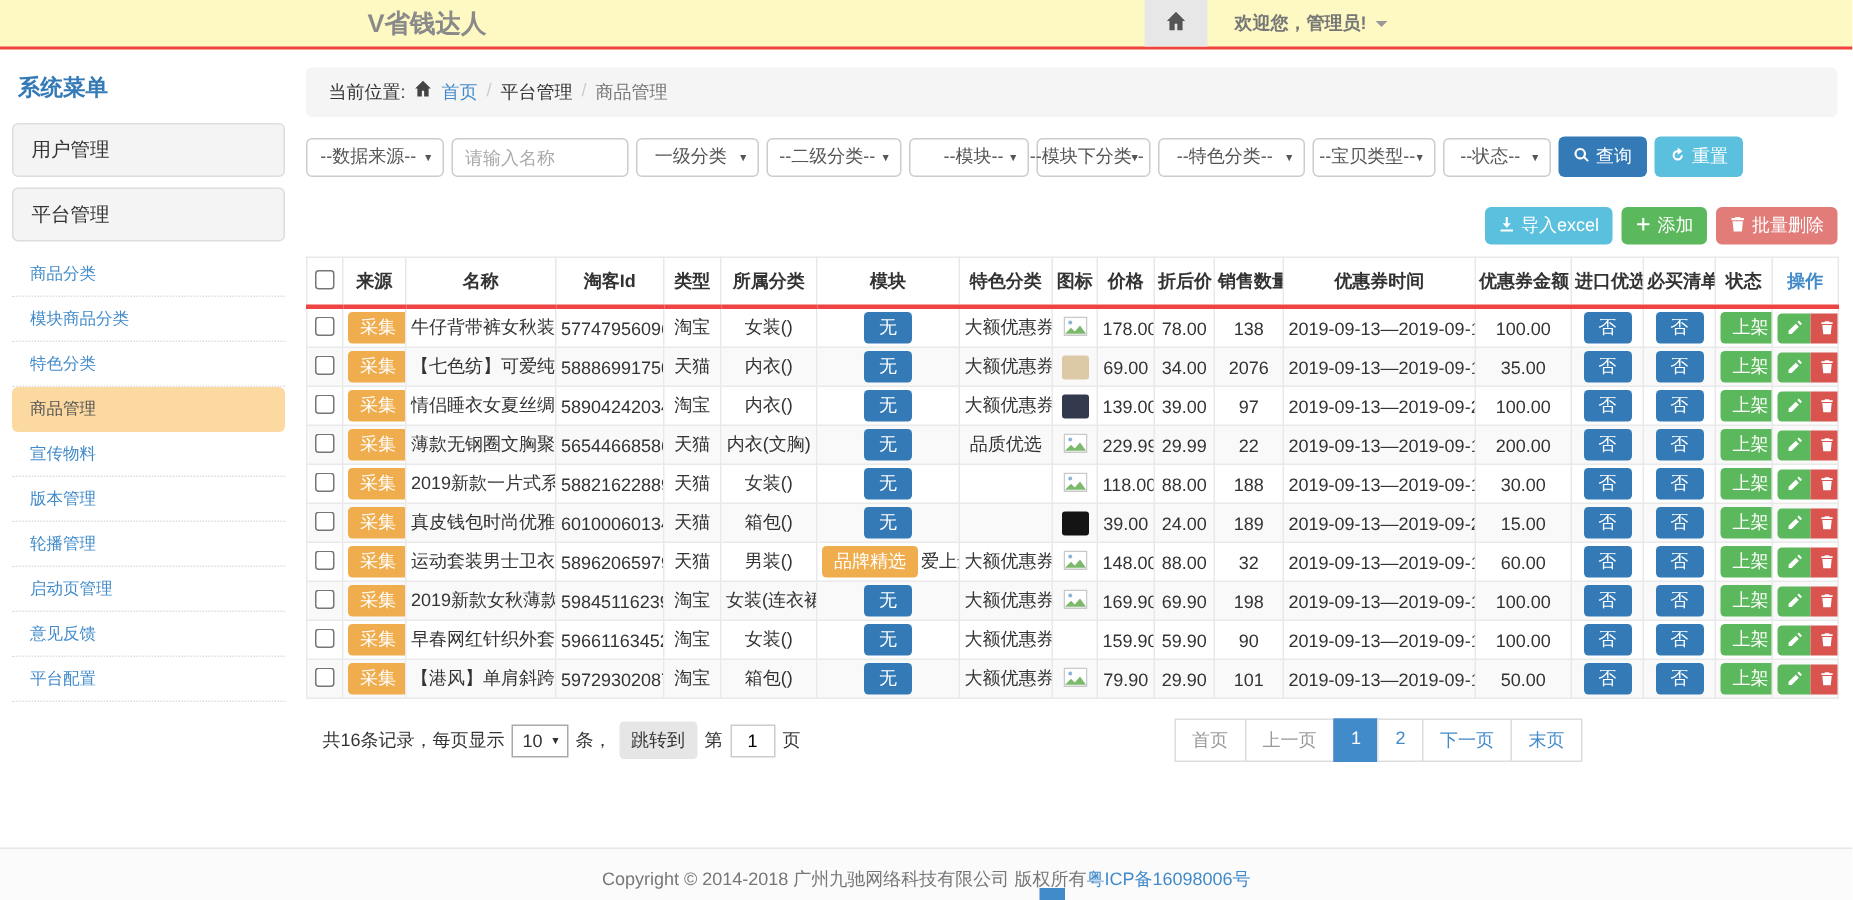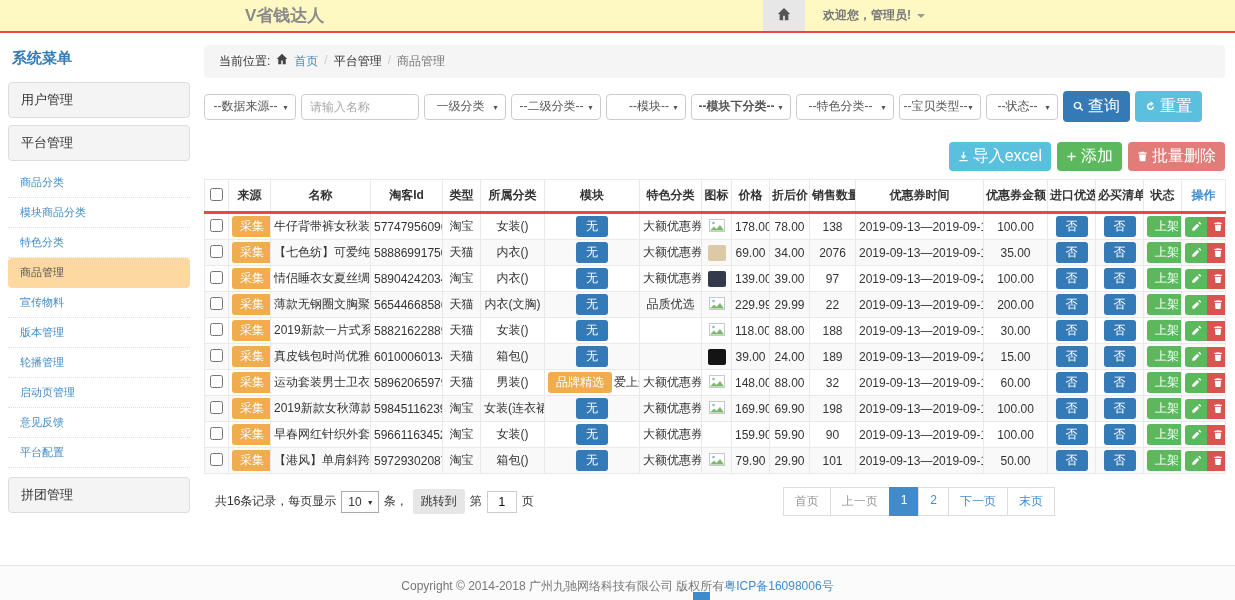--- a/index.html
+++ b/index.html
@@ -39,21 +39,21 @@
   .crumb-cur { color:#777; }
   
   .filter-bar { display:flex; align-items:center; gap:5px; margin-top:13px; flex-wrap:nowrap; }
   .sel { position:relative; height:26px; border:1px solid #ccc; border-radius:4px; background:#fff;
     color:#555; display:flex; align-items:center; padding:0 18px 0 9px; cursor:pointer;
     justify-content:center; white-space:nowrap; }
   .sel::after { content:"▼"; font-size:7px; color:#555; position:absolute; right:6px; top:9px; }
   .txt-input { height:26px; border:1px solid #ccc; border-radius:4px; padding:0 8px; width:118px;
     font-size:12px; color:#333; font-family:inherit; }
   .txt-input::placeholder { color:#aaa; }
-  .btn { border:none; border-radius:4px; color:#fff; font-size:16px; padding:5px 10px;
+  .btn { border:none; border-radius:4px; color:#fff; font-size:12px; padding:5px 10px;
     display:inline-flex; align-items:center; gap:4px; cursor:pointer; font-family:inherit; }
   .btn svg { fill:#fff; }
   .btn-primary { background:#337ab7; }
   .btn-info { background:#5bc0de; }
   .btn-success { background:#5cb85c; }
   .btn-danger-soft { background:#e27c79; }
   
   .toolbar { display:flex; justify-content:flex-end; gap:6px; margin:20px 0 8px 0; }
   .toolbar .btn { padding:4px 9px; }
   
@@ -125,21 +125,20 @@
         <div class="side-sub">商品分类</div>
         <div class="side-sub">模块商品分类</div>
         <div class="side-sub">特色分类</div>
         <div class="side-sub active">商品管理</div>
         <div class="side-sub">宣传物料</div>
         <div class="side-sub">版本管理</div>
         <div class="side-sub">轮播管理</div>
         <div class="side-sub">启动页管理</div>
         <div class="side-sub">意见反馈</div>
         <div class="side-sub">平台配置</div>
-        <div class="side-top">拼团管理</div>
       </div>
   </aside>
 
   <main class="content">
     <div class="breadcrumb">
       <span>当前位置:</span>
       <span>
         <svg width="12" height="12" viewBox="0 0 16 16">
             <path d="M8 1L1 8h2v7h4v-5h2v5h4V8h2z"></path>
           </svg>
@@ -151,21 +150,21 @@
       <span class="crumb-cur">商品管理</span>
     </div>
 
     <div class="filter-bar">
 
       <div class="sel" style="width: 92px;">--数据来源--</div>
         <input class="txt-input" placeholder="请输入名称" style="width: 118px;">
         <div class="sel" style="width: 82px;">一级分类</div>
         <div class="sel" style="width: 90px;">--二级分类--</div>
         <div class="sel" style="width: 80px; padding-left: 24px;">--模块--</div>
-        <div class="sel" style="width: 100px; font-weight: bold;">--模块下分类--</div>
+        <div class="sel" style="width: 76px;">--模块下分类--</div>
         <div class="sel" style="width: 98px;">--特色分类--</div>
         <div class="sel" style="width: 82px;">--宝贝类型--</div>
         <div class="sel" style="width: 72px;">--状态--</div>
         <button class="btn btn-primary">
         <span>
           <svg width="11" height="11" viewBox="0 0 16 16">
               <path d="M6.5 1a5.5 5.5 0 1 0 3.4 9.8l3.6 3.6 1.4-1.4-3.6-3.6A5.5 5.5 0 0 0 6.5 1zm0 2a3.5 3.5 0 1 1 0 7 3.5 3.5 0 0 1 0-7z"></path>
             </svg>
         </span>
         <span>查询</span>

